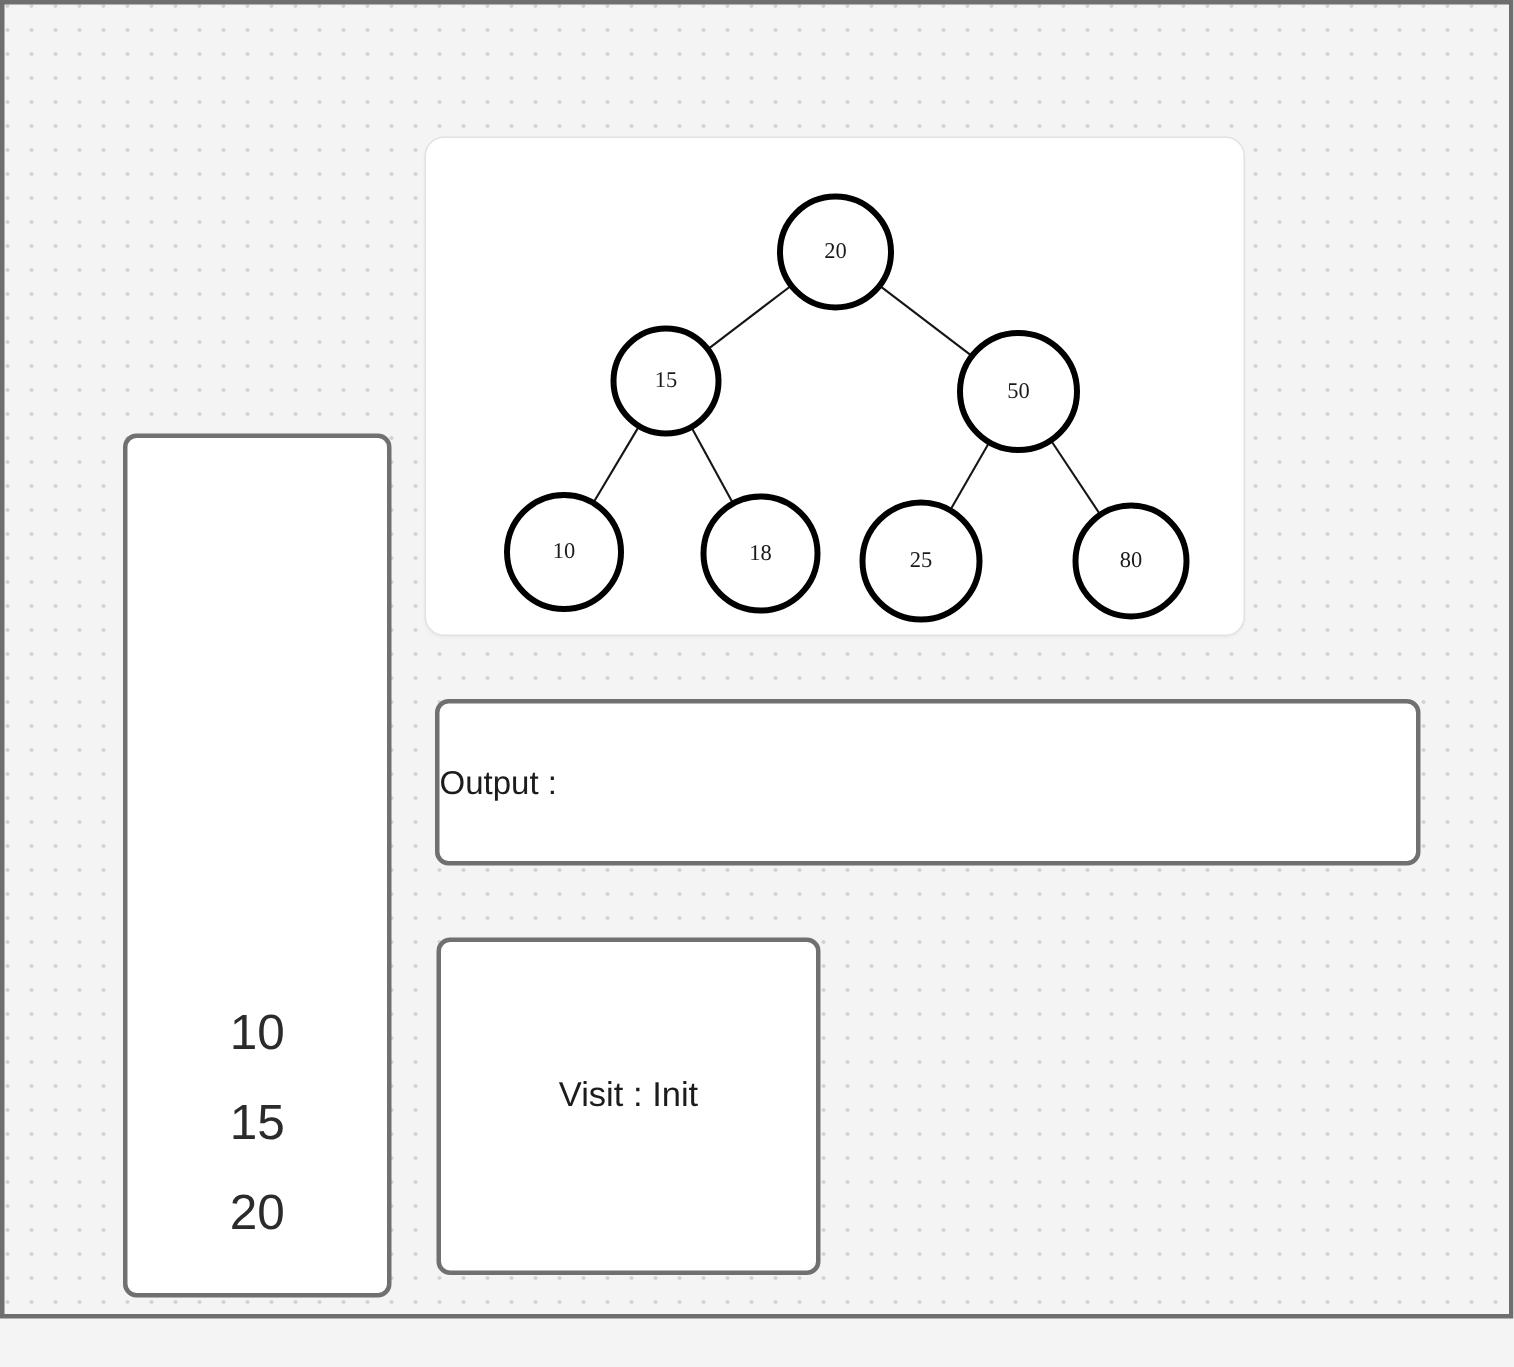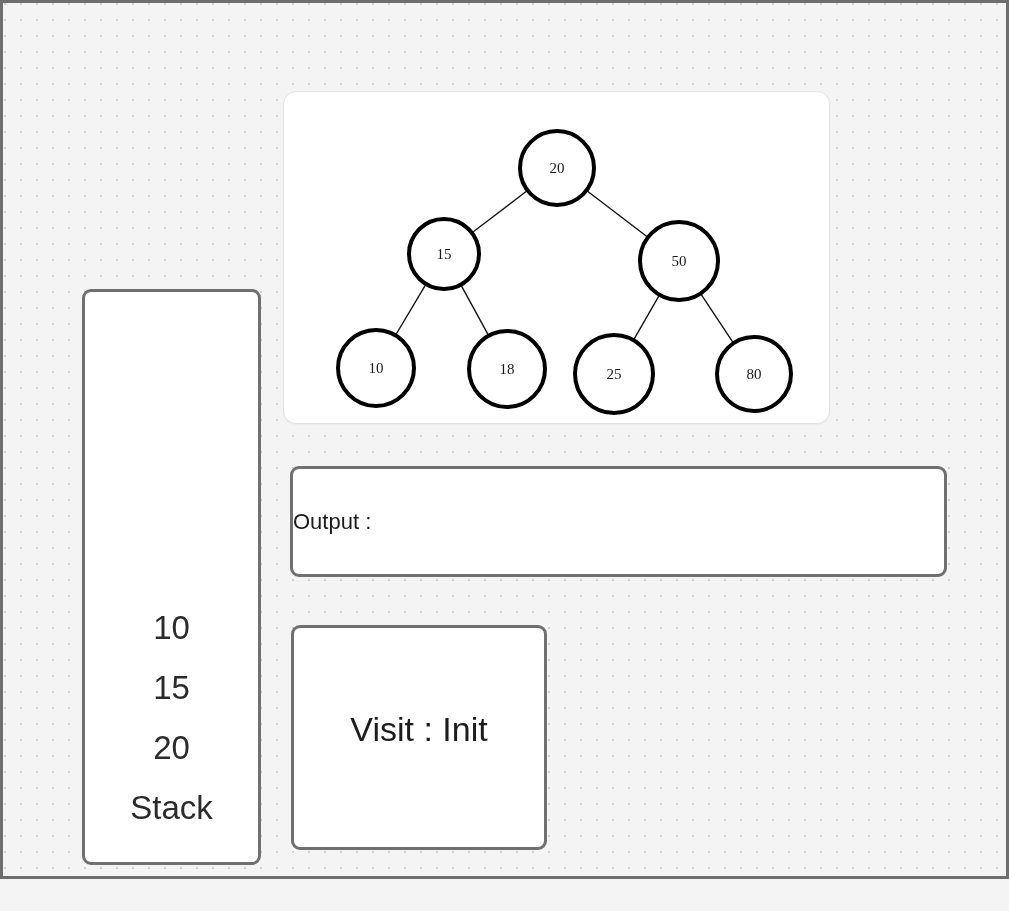--- a/index.html
+++ b/index.html
@@ -127,21 +127,21 @@
     box-sizing: border-box;
     background: #ffffff;
     border: 3px solid #707070;
     border-radius: 9px;
     display: flex;
     align-items: center;
     justify-content: center;
   }
   #visit-text {
     font-family: "Liberation Sans", sans-serif;
-    font-size: 34px;
+    font-size: 23px;
     color: #1c1c1c;
     white-space: pre;
     position: relative;
     top: -8px;
   }
 </style>
 </head>
 <body>
 
 <div id="app">
@@ -188,21 +188,20 @@
         </g>
     </svg>
   </div>
 
   <div id="stack-panel">
     <div id="stack-entries">
         <div class="stack-entry">10</div>
         <div class="stack-entry">15</div>
         <div class="stack-entry">20</div>
       </div>
-    <div class="stack-entry">Stack</div>
   </div>
 
   <div id="output-panel">
     <span id="output-text">Output :</span>
   </div>
 
   <div id="visit-panel">
     <span id="visit-text">Visit : Init</span>
   </div>
 

